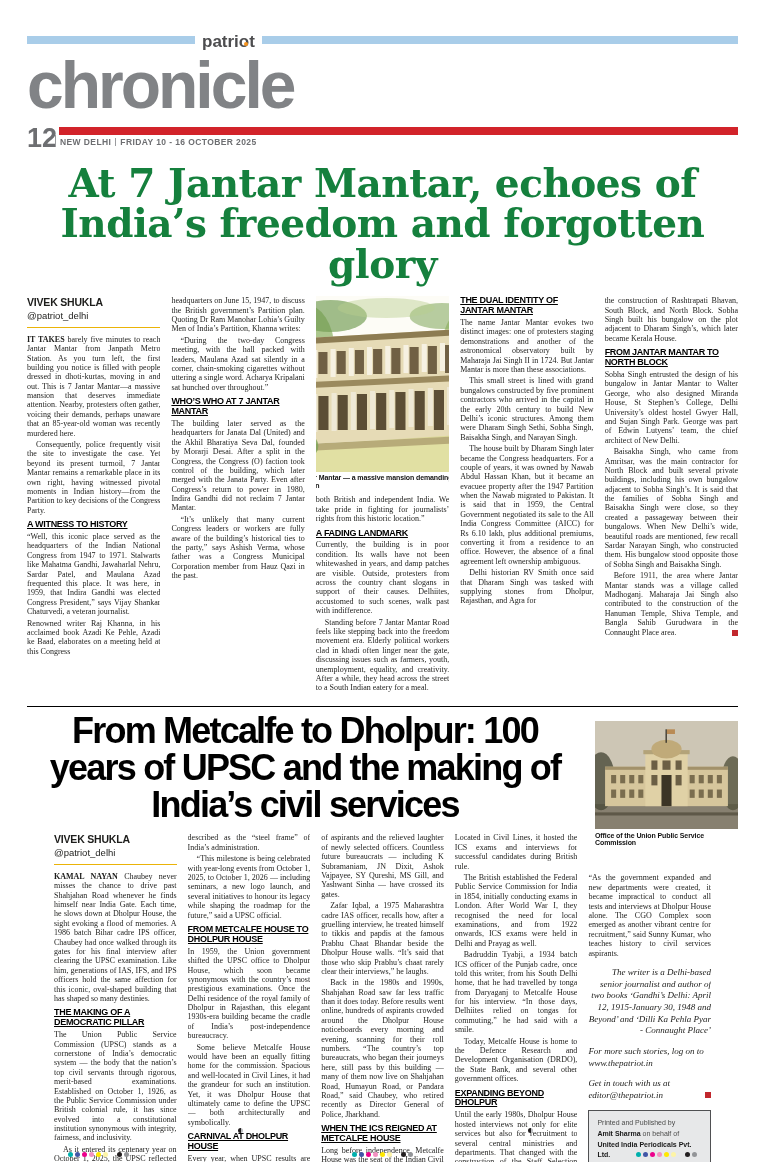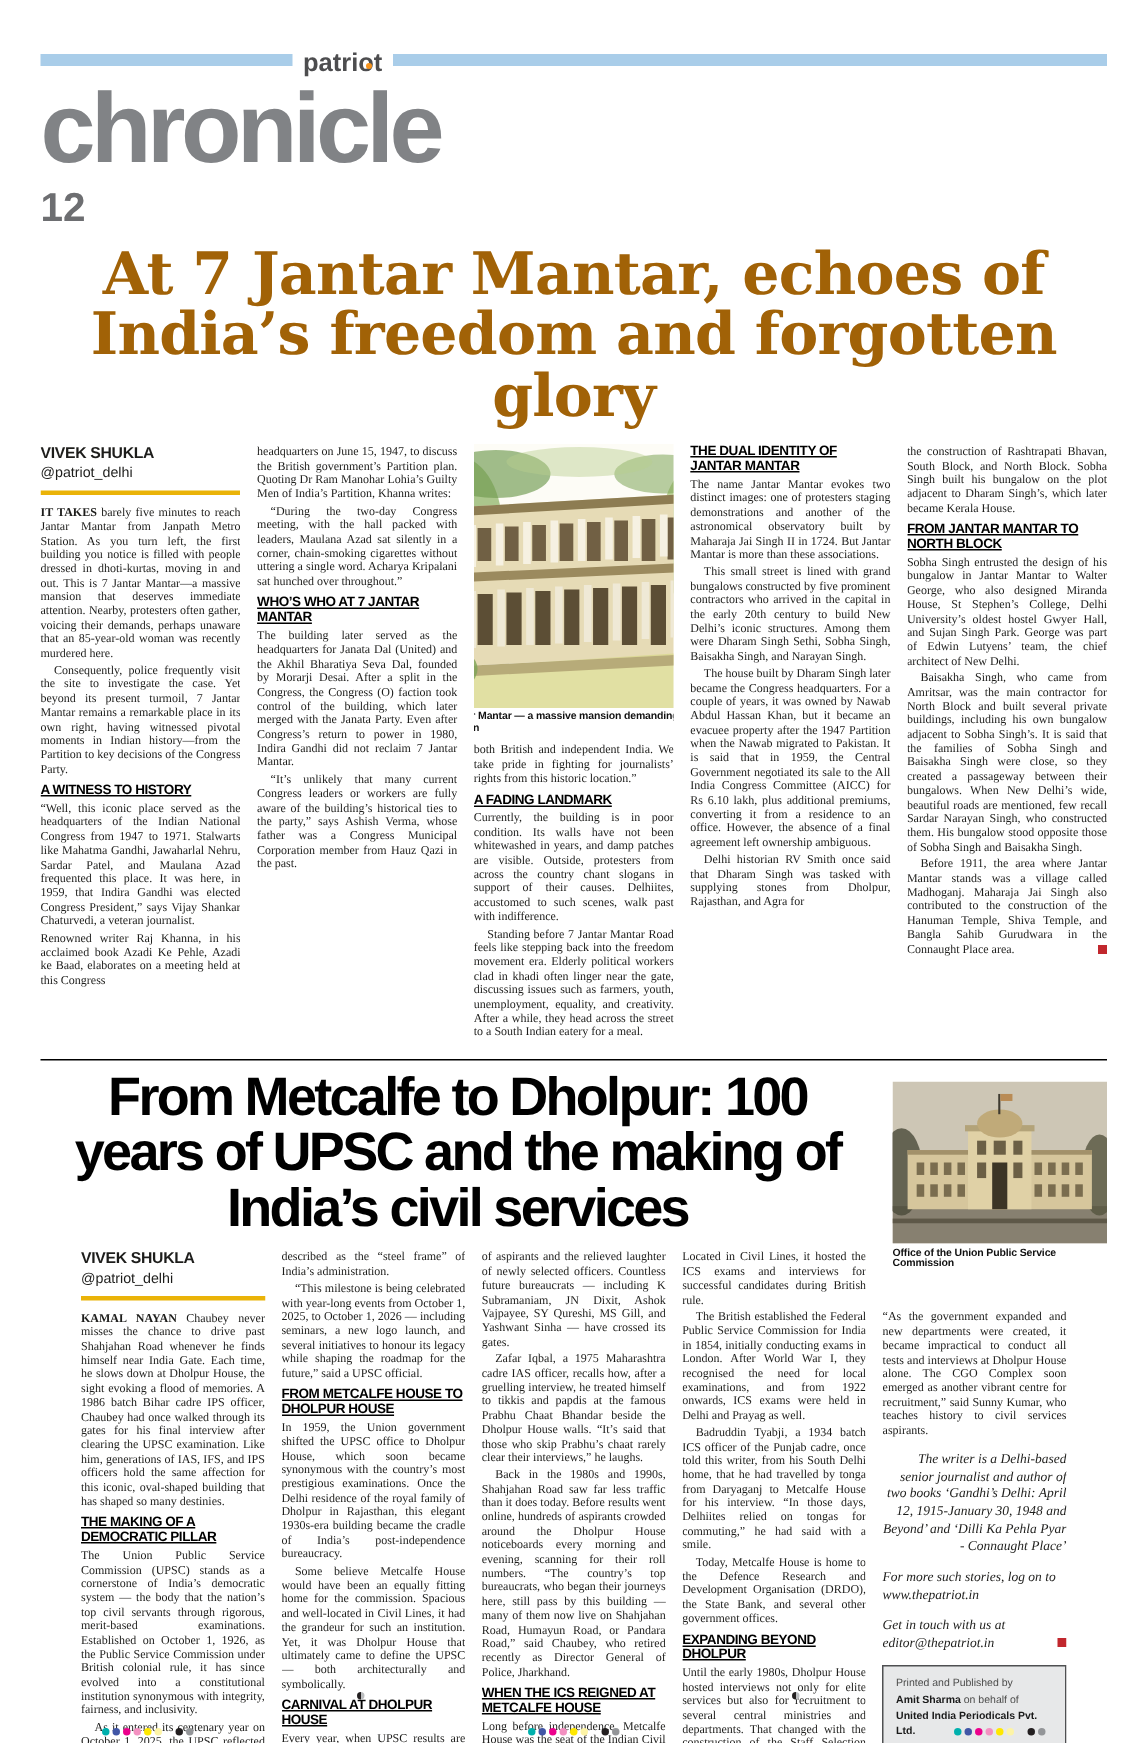--- a/index.html
+++ b/index.html
@@ -23,25 +23,25 @@
   .page-num { font-family:"Liberation Sans",sans-serif; font-weight:bold; font-size:27px;
               color:#6d6e71; line-height:0.85; width:32px; }
   .mast-right { flex:1; }
   .bar-red { height:8px; }
   .dateline { font-family:"Liberation Sans",sans-serif; font-weight:bold; font-size:8.5px;
               color:#6d6e71; letter-spacing:0.4px; display:flex; align-items:center; gap:4px;
               padding:2px 0 0 1px; border-left:1px solid #9a9b9e; padding-left:4px; margin-left:-4px; }
   .dateline .sep { width:1px; height:8px; background:#9a9b9e; }
   
   .a1-headline { font-family:"DejaVu Serif",serif; font-weight:600; font-size:39px; line-height:1.04;
-                 letter-spacing:-0.5px; text-align:center; max-width:648px; margin:13px auto 12px auto; color:#a16207; }
+                 letter-spacing:-0.5px; text-align:center; max-width:648px; margin:13px auto 12px auto; color:#15803d; }
   .cols { display:flex; gap:11px; padding:0 27px; }
   .col { flex:1; min-width:0; overflow:hidden; font-size:8px; line-height:1.175; text-align:justify; }
   .a1 .col { height:404px; }
-  .byline { font-family:"Liberation Sans",sans-serif; border-bottom:3px solid #eab308;
+  .byline { font-family:"Liberation Sans",sans-serif; border-bottom:1px solid #eab308;
             padding-bottom:6px; margin-bottom:7px; text-align:left; }
   .byline .name { display:block; font-weight:bold; font-size:10.5px; letter-spacing:-0.2px; }
   .byline .handle { display:block; font-weight:normal; font-size:9.5px; margin-top:1px; }
   .para { margin:0 0 2px 0; }
   .indent { text-indent:9px; }
   .lead { font-weight:bold; }
   .subhead { font-family:"Liberation Sans",sans-serif; font-weight:bold; font-size:9px;
              line-height:1.1; letter-spacing:-0.3px; text-align:left; margin:5px 0 2px 0; color:#000;text-decoration:underline; }
   .a1-figure { margin:0 -26px 3px -26px; }
   .a1-figure svg { display:block; width:100%; height:176px; }
@@ -85,20 +85,28 @@
     <div class="bar-blue bar-left" style="background: rgb(169, 205, 233);"></div>
     <span class="brand-top" style="color: rgb(77, 77, 79);">patriot</span>
     <span style="position:relative;width:0;height:0;">
       <span class="brand-dot" style="right: auto; left: -18px; top: 2px; background: rgb(247, 148, 29);"></span>
     </span>
     <div class="bar-blue bar-right" style="background: rgb(169, 205, 233);"></div>
   </div>
   <div class="brand-main" style="color: rgb(129, 131, 134);">chronicle</div>
   <div class="mast-bottom">
     <div class="page-num">12</div>
+    <div class="mast-right">
+      <div class="bar-red" style="background: rgb(210, 35, 42);"></div>
+      <div class="dateline">
+        <span>NEW DELHI</span>
+        <span class="sep"></span>
+        <span>FRIDAY 10 - 16 OCTOBER 2025</span>
+      </div>
+    </div>
   </div>
 </header>
 
 <section class="a1">
   <h1 class="a1-headline">At 7 Jantar Mantar, echoes of India’s freedom and forgotten glory</h1>
   <div class="cols">
 
     <div class="col">
       <div class="byline">
         <span class="name">VIVEK SHUKLA</span>

